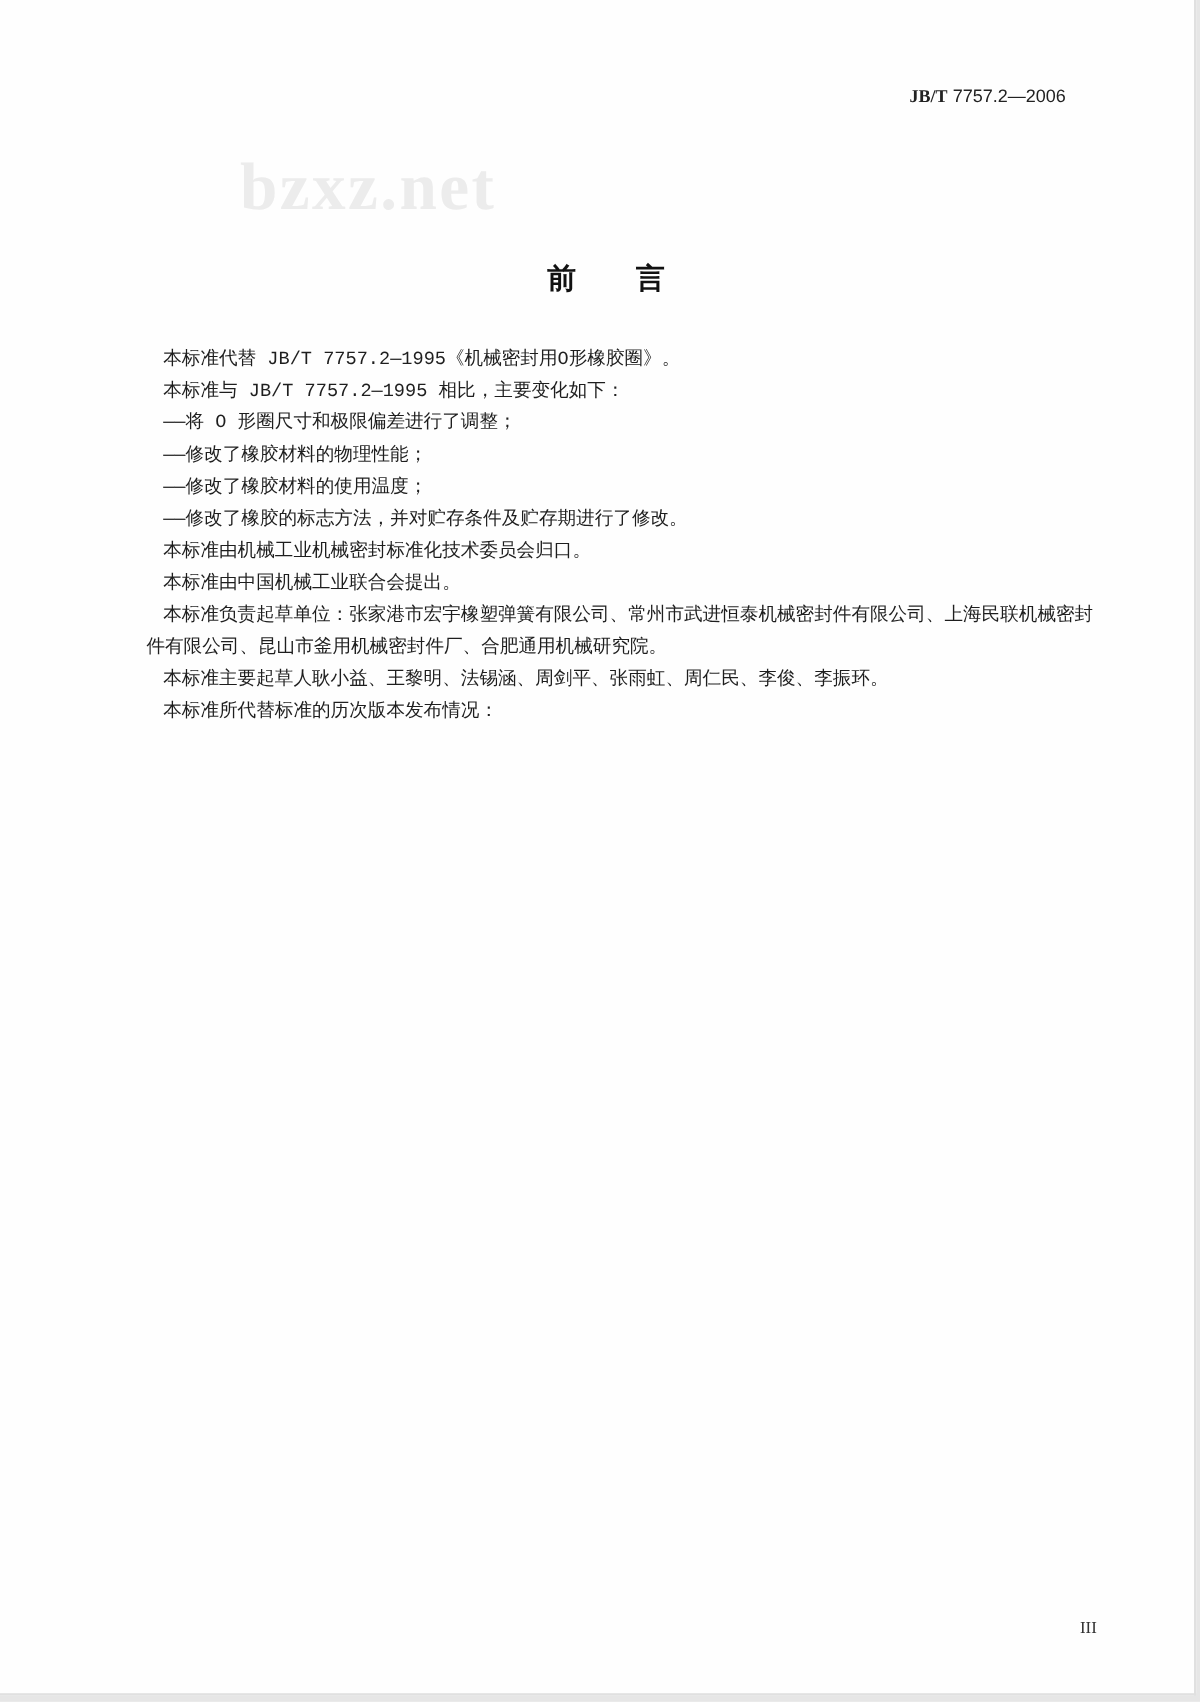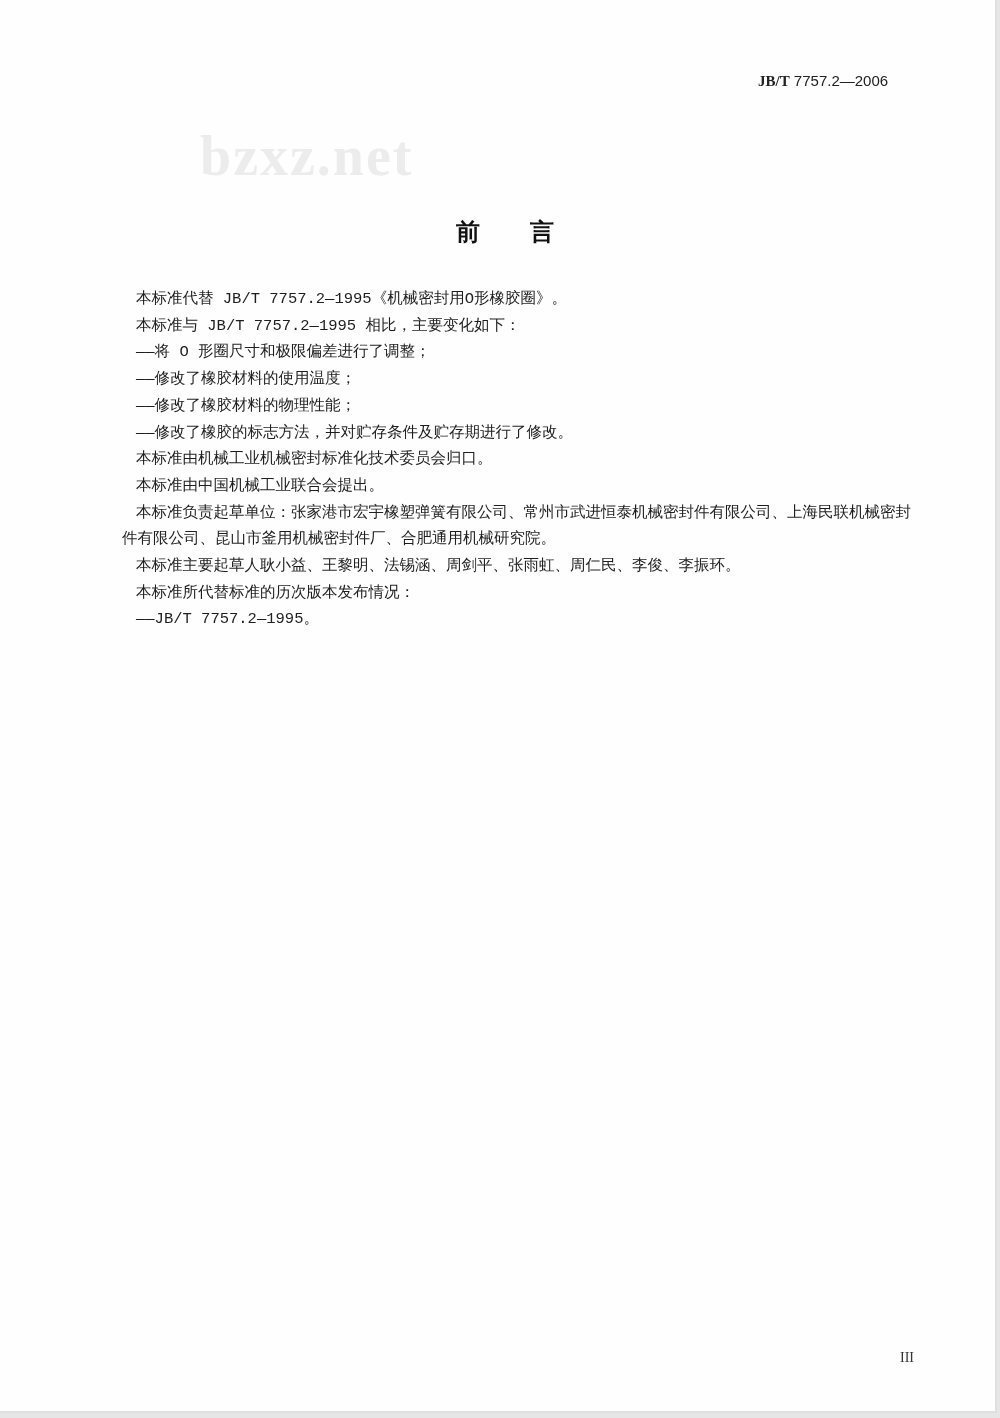--- a/index.html
+++ b/index.html
@@ -102,26 +102,25 @@
   </div>
 
   <div class="watermark">bzxz.net</div>
 
   <div class="title">前言</div>
 
   <div class="body-text">
     <p class="para">本标准代替 JB/T 7757.2—1995《机械密封用O形橡胶圈》。</p>
     <p class="para">本标准与 JB/T 7757.2—1995 相比，主要变化如下：</p>
     <p class="para">——将 O 形圈尺寸和极限偏差进行了调整；</p>
+    <p class="para">——修改了橡胶材料的物理性能；</p>
     <p class="para">——修改了橡胶材料的使用温度；</p>
-    <p class="para">——修改了橡胶材料的物理性能；</p>
     <p class="para">——修改了橡胶的标志方法，并对贮存条件及贮存期进行了修改。</p>
     <p class="para">本标准由机械工业机械密封标准化技术委员会归口。</p>
     <p class="para">本标准由中国机械工业联合会提出。</p>
     <p class="para wrap">本标准负责起草单位：张家港市宏宇橡塑弹簧有限公司、常州市武进恒泰机械密封件有限公司、上海民联机械密封件有限公司、昆山市釜用机械密封件厂、合肥通用机械研究院。</p>
     <p class="para">本标准主要起草人耿小益、王黎明、法锡涵、周剑平、张雨虹、周仁民、李俊、李振环。</p>
     <p class="para">本标准所代替标准的历次版本发布情况：</p>
-    <p class="para">——JB/T 7757.2—1995。</p>
   </div>
 
   <div class="page-number">III</div>
 
 </div>
 
 </body></html>

